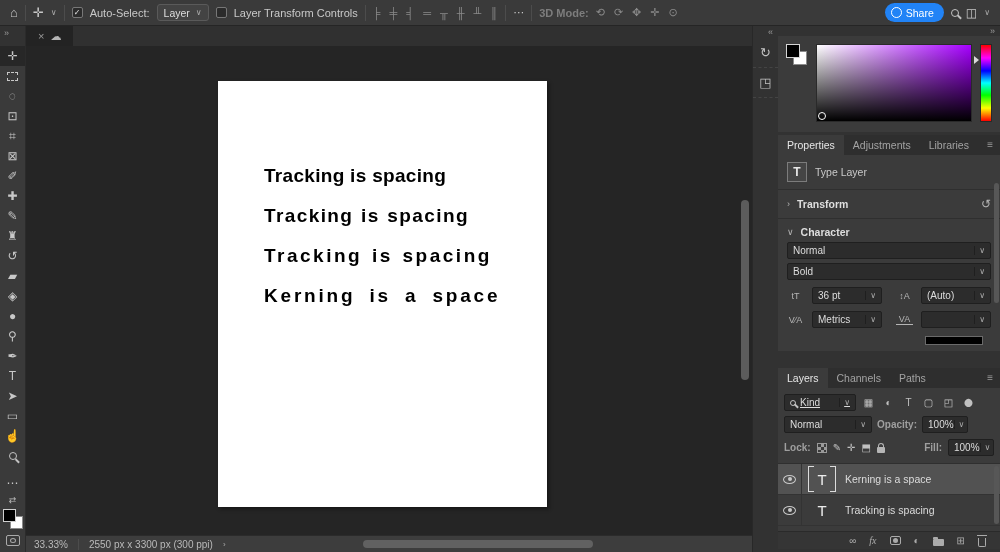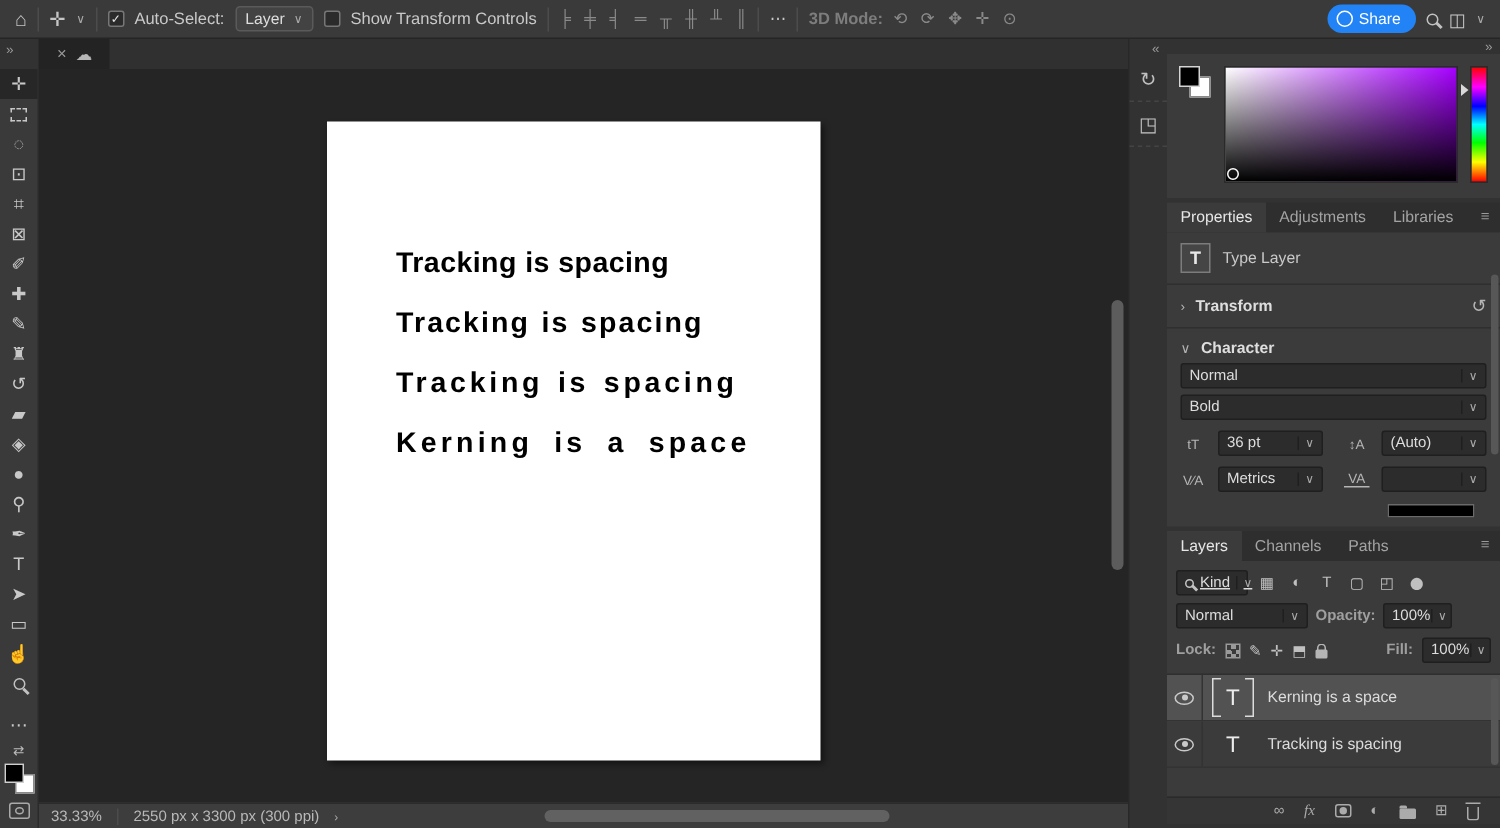--- a/index.html
+++ b/index.html
@@ -108,24 +108,24 @@
   .char-grid { display:flex; gap:14px; margin-top:7px; }
   .char-cell { display:flex; align-items:center; gap:8px; flex:1; }
   .char-ic { color:#b5b5b5; font-size:9px; width:17px; text-align:center; flex:none; }
   .char-cell .select { flex:1; }
   .tracking-ic { border-bottom:1px solid #b5b5b5; }
   .color-swatch-row { display:flex; margin-top:8px; }
   .black-swatch { margin-left:auto; width:58px; height:9px; background:#000; border:1px solid #6a6a6a; margin-right:8px; }
   .pscroll { position:absolute; right:1px; top:28px; width:5px; height:120px; background:#575757; border-radius:3px; }
 
   
-  .layers-group { flex:1; display:flex; flex-direction:column; min-height:0; }
+  .layers-group { flex:1; display:flex; flex-direction:column; min-height:0;margin-top:14px; }
   .layers-body { flex:1; display:flex; flex-direction:column; min-height:0; }
   .filter-row { display:flex; align-items:center; gap:5px; padding:6px 6px 5px; }
-  .kind-select { width:48px; gap:4px;text-decoration:underline; }
+  .kind-select { width:72px; gap:4px;text-decoration:underline; }
   .fbtn { color:#c0c0c0; font-size:10px; width:15px; text-align:center; }
   .blend-row { display:flex; align-items:center; gap:5px; padding:0 6px 6px; }
   .lbl { color:#9f9f9f; font-size:10px;font-weight:bold; }
   .lock-row { display:flex; align-items:center; gap:6px; padding:0 6px 7px; border-bottom:1px solid #2f2f2f; }
   .icon-chk { width:10px; height:10px; border:1px solid #9a9a9a;
     background:repeating-conic-gradient(#9a9a9a 0 25%, transparent 0 50%) 0 0/6px 6px; }
   .icon-lock { position:relative; width:8px; height:6px; background:#b5b5b5; border-radius:1px; margin-top:4px; }
   .icon-lock::before { content:""; position:absolute; top:-4px; left:1px; width:4px; height:4px;
     border:1.5px solid #b5b5b5; border-bottom:none; border-radius:3px 3px 0 0; }
   .layer-list { flex:1; overflow:hidden; position:relative; }
@@ -165,21 +165,21 @@
   <span class="opt-icon">✛</span>
   <span class="chev">∨</span>
   <span class="sep"></span>
   <span class="checkbox">✓</span>
   <span>Auto-Select:</span>
   <span class="dropdown">
     <span>Layer</span>
     <span class="chev">∨</span>
   </span>
   <span class="checkbox"></span>
-  <span>Show Transform Controls</span>
+  <span>Layer Transform Controls</span>
   <span class="sep"></span>
   <span class="align-group">
     <span>╞</span>
     <span>╪</span>
     <span>╡</span>
     <span>═</span>
     <span>╥</span>
     <span>╫</span>
     <span>╨</span>
     <span>║</span>

